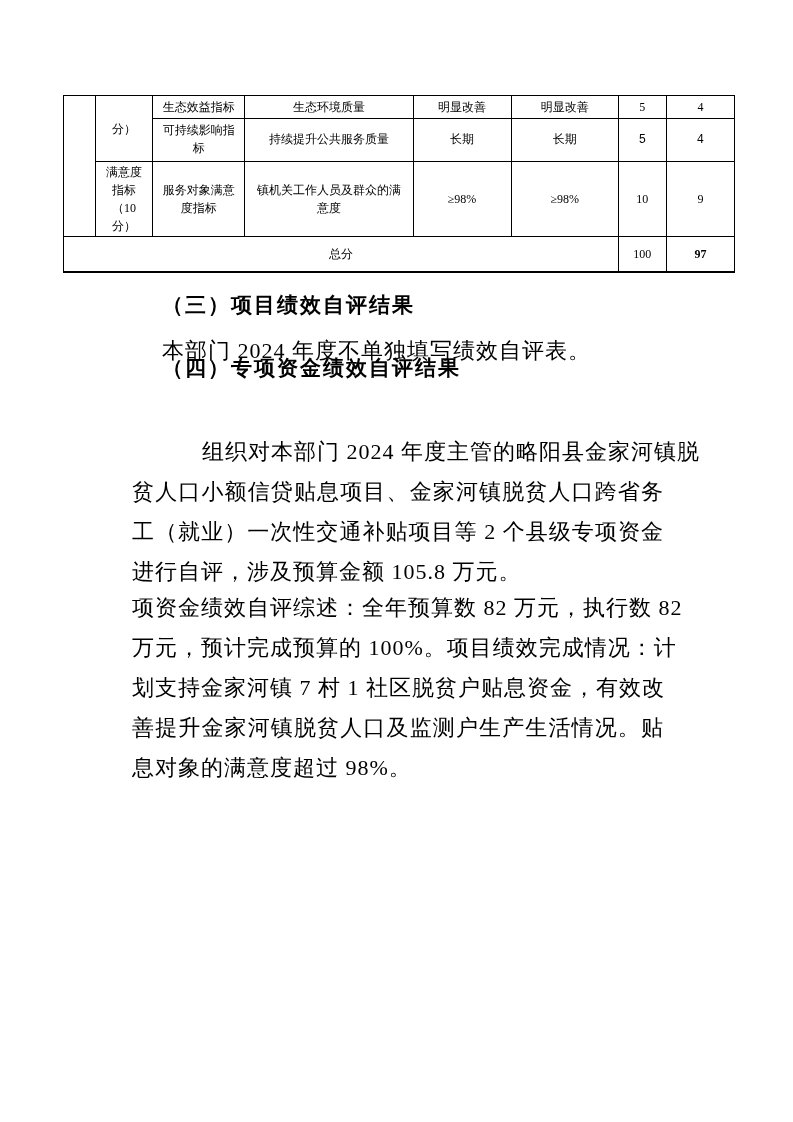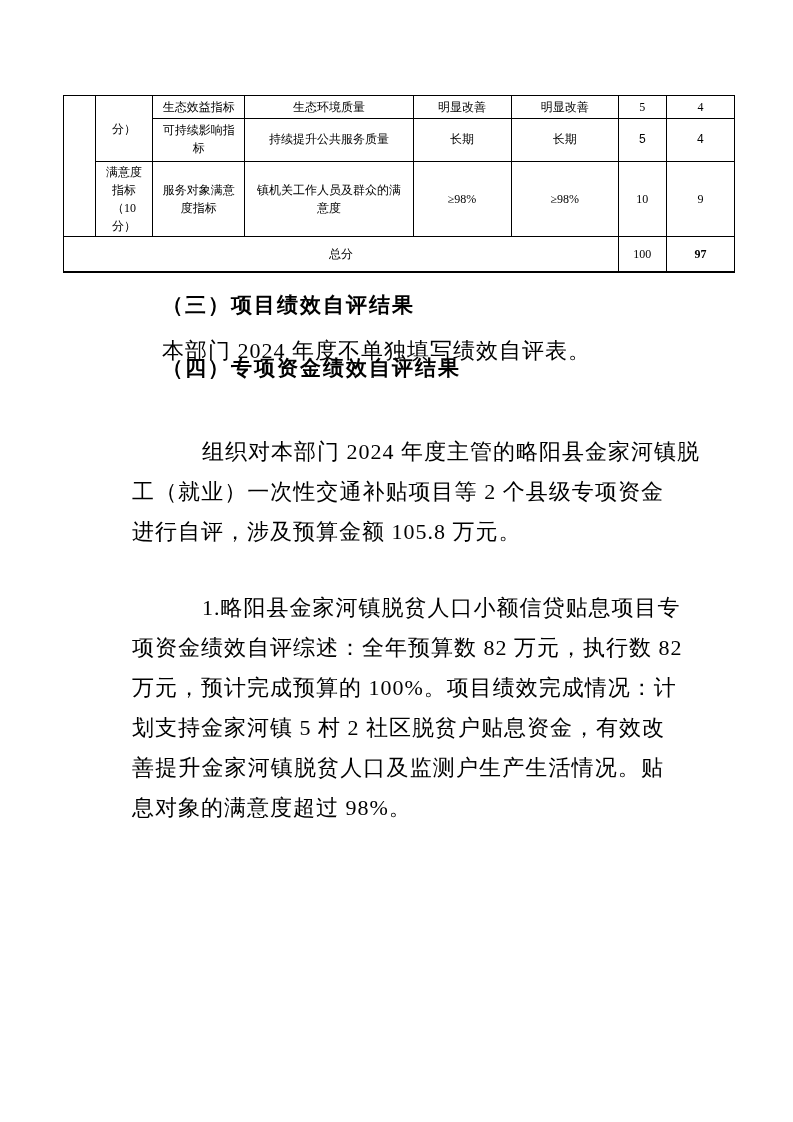--- a/index.html
+++ b/index.html
@@ -141,26 +141,26 @@
   </table>
 
   <div id="heading3" class="textblock heading">（三）项目绩效自评结果</div>
 
   <div id="note3" class="textblock note">本部门 2024 年度不单独填写绩效自评表。</div>
 
   <div id="heading4" class="textblock heading">（四）专项资金绩效自评结果</div>
 
   <div id="para-overview" class="textblock para">
     <div class="line first">组织对本部门 2024 年度主管的略阳县金家河镇脱</div>
+    <div class="line">贫人口小额信贷贴息项目、金家河镇脱贫人口跨省务</div>
     <div class="line">工（就业）一次性交通补贴项目等 2 个县级专项资金</div>
     <div class="line last">进行自评，涉及预算金额 105.8 万元。</div>
   </div>
 
   <div id="para-project1" class="textblock para">
-    <div class="line first">1.略阳县金家河镇脱贫人口小额信贷贴息项目专</div>
     <div class="line">项资金绩效自评综述：全年预算数 82 万元，执行数 82</div>
     <div class="line">万元，预计完成预算的 100%。项目绩效完成情况：计</div>
-    <div class="line">划支持金家河镇 5 村 2 社区脱贫户贴息资金，有效改</div>
+    <div class="line">划支持金家河镇 7 村 1 社区脱贫户贴息资金，有效改</div>
     <div class="line">善提升金家河镇脱贫人口及监测户生产生活情况。贴</div>
     <div class="line last">息对象的满意度超过 98%。</div>
   </div>
 
 </div>
 
 </body></html>

